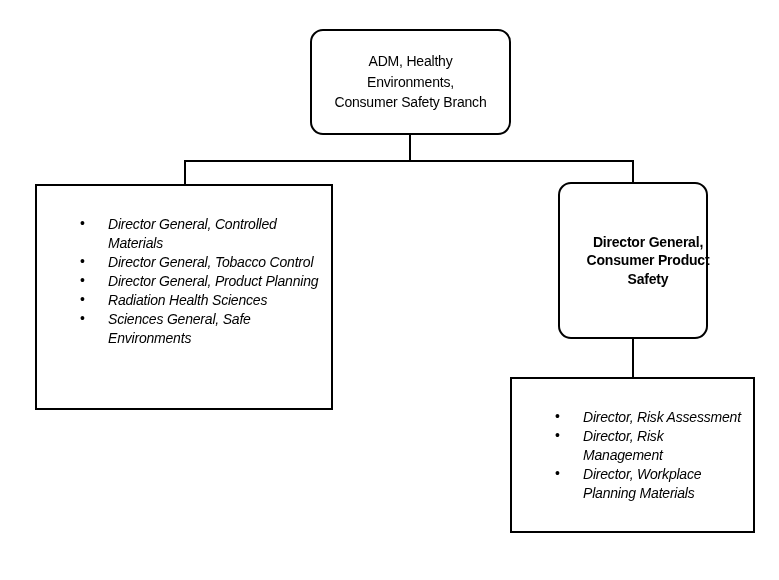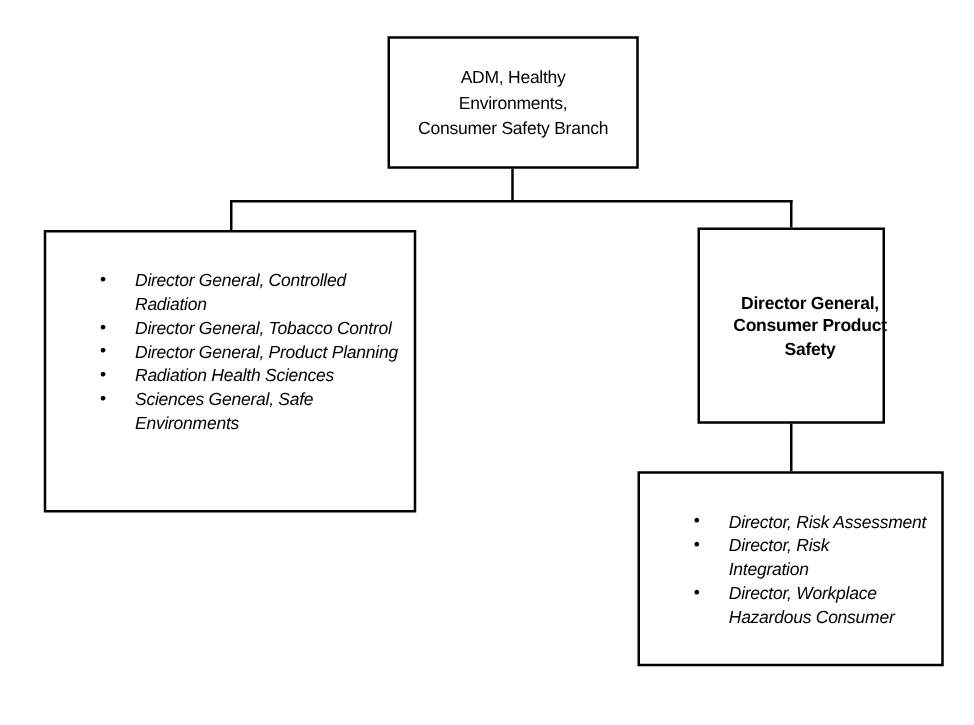--- a/index.html
+++ b/index.html
@@ -17,20 +17,21 @@
     position: absolute;
     background: #ffffff;
     border: 2px solid #000000;
   }
   .center-box {
     display: flex;
     flex-direction: column;
     align-items: center;
     justify-content: center;
     text-align: center;
+    border-radius: 13px;
   }
   .center-box .tline {
     white-space: nowrap;
     font-size: 14px;
     letter-spacing: -0.2px;
   }
   .root-box .tline { line-height: 20.5px; }
   .bold-box .tline { line-height: 18.5px; font-weight: bold; padding-left: 30px; }
   .list-box { padding-top: 29px; }
   .li {
@@ -66,21 +67,21 @@
   <div class="box center-box root-box" style="left:310px; top:29px; width:201px; height:106px;">
     <div class="tline">ADM, Healthy</div>
     <div class="tline">Environments,</div>
     <div class="tline">Consumer Safety Branch</div>
   </div>
 
   <div class="box list-box" style="left:35px; top:184px; width:298px; height:226px;">
     <div class="li">
       <span class="bullet">•</span>
       <div class="lln">Director General, Controlled</div>
-      <div class="lln">Radiation</div>
+      <div class="lln">Materials</div>
     </div>
     <div class="li">
       <span class="bullet">•</span>
       <div class="lln">Director General, Tobacco Control</div>
     </div>
     <div class="li">
       <span class="bullet">•</span>
       <div class="lln">Director General, Product Planning</div>
     </div>
     <div class="li">
@@ -101,22 +102,22 @@
   </div>
 
   <div class="box list-box" style="left:510px; top:377px; width:245px; height:156px;">
     <div class="li">
       <span class="bullet">•</span>
       <div class="lln">Director, Risk Assessment</div>
     </div>
     <div class="li">
       <span class="bullet">•</span>
       <div class="lln">Director, Risk</div>
-      <div class="lln">Integration</div>
+      <div class="lln">Management</div>
     </div>
     <div class="li">
       <span class="bullet">•</span>
       <div class="lln">Director, Workplace</div>
-      <div class="lln">Hazardous Consumer</div>
+      <div class="lln">Planning Materials</div>
     </div>
   </div>
 
 </div>
 
 </body></html>

